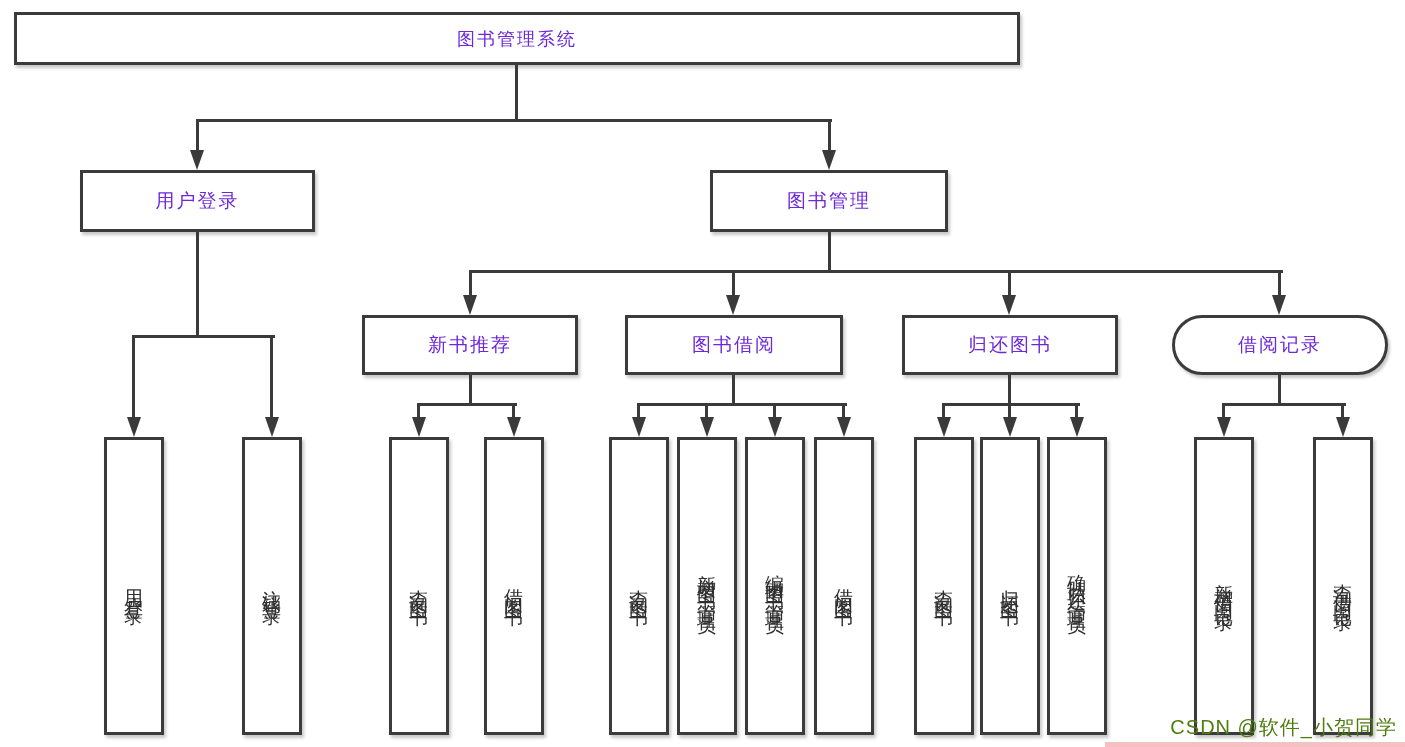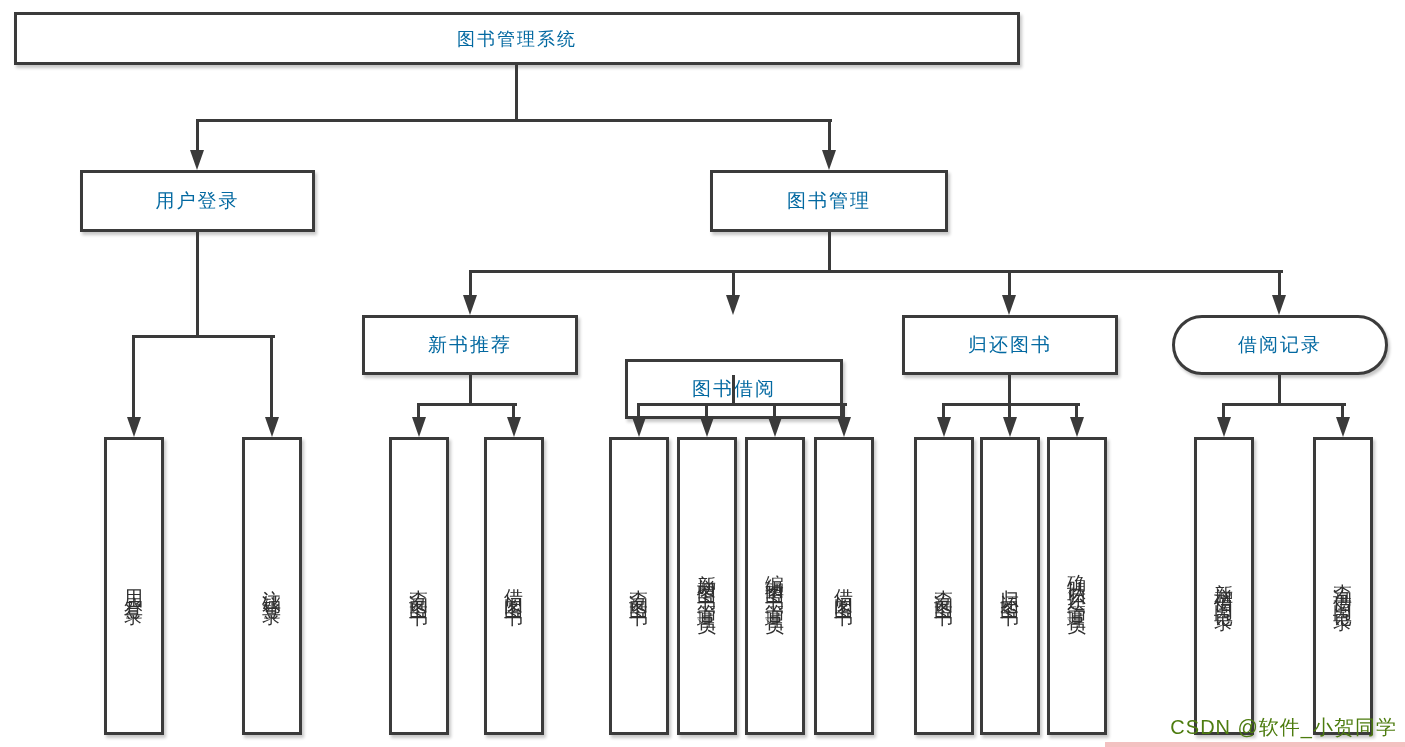--- a/index.html
+++ b/index.html
@@ -3,21 +3,21 @@
 <meta charset="utf-8">
 <style>
   html,body{margin:0;padding:0;background:#ffffff;}
   #canvas{
     position:relative;width:1405px;height:747px;background:#ffffff;overflow:hidden;
     font-family:"Liberation Sans","DejaVu Sans",sans-serif;color:#2f2f2f;
   }
   .box{
     position:absolute;box-sizing:border-box;background:#ffffff;
     border:3px solid #3b3b3b;display:flex;align-items:center;justify-content:center;
-    font-size:19px;letter-spacing:2px;color:#0369a1;
+    font-size:19px;letter-spacing:2px;color:#6d28d9;
     box-shadow:2px 3px 3px rgba(0,0,0,0.22);
   }
   .vbox{
     position:absolute;box-sizing:border-box;background:#ffffff;
     border:3px solid #3b3b3b;display:flex;align-items:center;justify-content:center;
     top:437px;width:60px;height:298px;
     box-shadow:2px 3px 3px rgba(0,0,0,0.22);
   }
   .vbox span{
     writing-mode:vertical-rl;text-orientation:mixed;
@@ -50,21 +50,21 @@
   <div class="box" style="left:80px;top:170px;width:235px;height:62px;">
     <span>用户登录</span>
   </div>
   <div class="box" style="left:362px;top:315px;width:216px;height:60px;">
     <span>新书推荐</span>
   </div>
 
   <div class="box" style="left:710px;top:170px;width:238px;height:62px;">
     <span>图书管理</span>
   </div>
-  <div class="box" style="left:625px;top:315px;width:218px;height:60px;margin-top:44px;">
+  <div class="box" style="left:625px;top:315px;width:218px;height:60px;">
     <span>图书借阅</span>
   </div>
   <div class="box" style="left:902px;top:315px;width:216px;height:60px;">
     <span>归还图书</span>
   </div>
   <div class="box" style="left:1172px;top:315px;width:216px;height:60px;border-radius:30px;">
     <span>借阅记录</span>
   </div>
 
   <div class="vbox" style="left:104px;">

